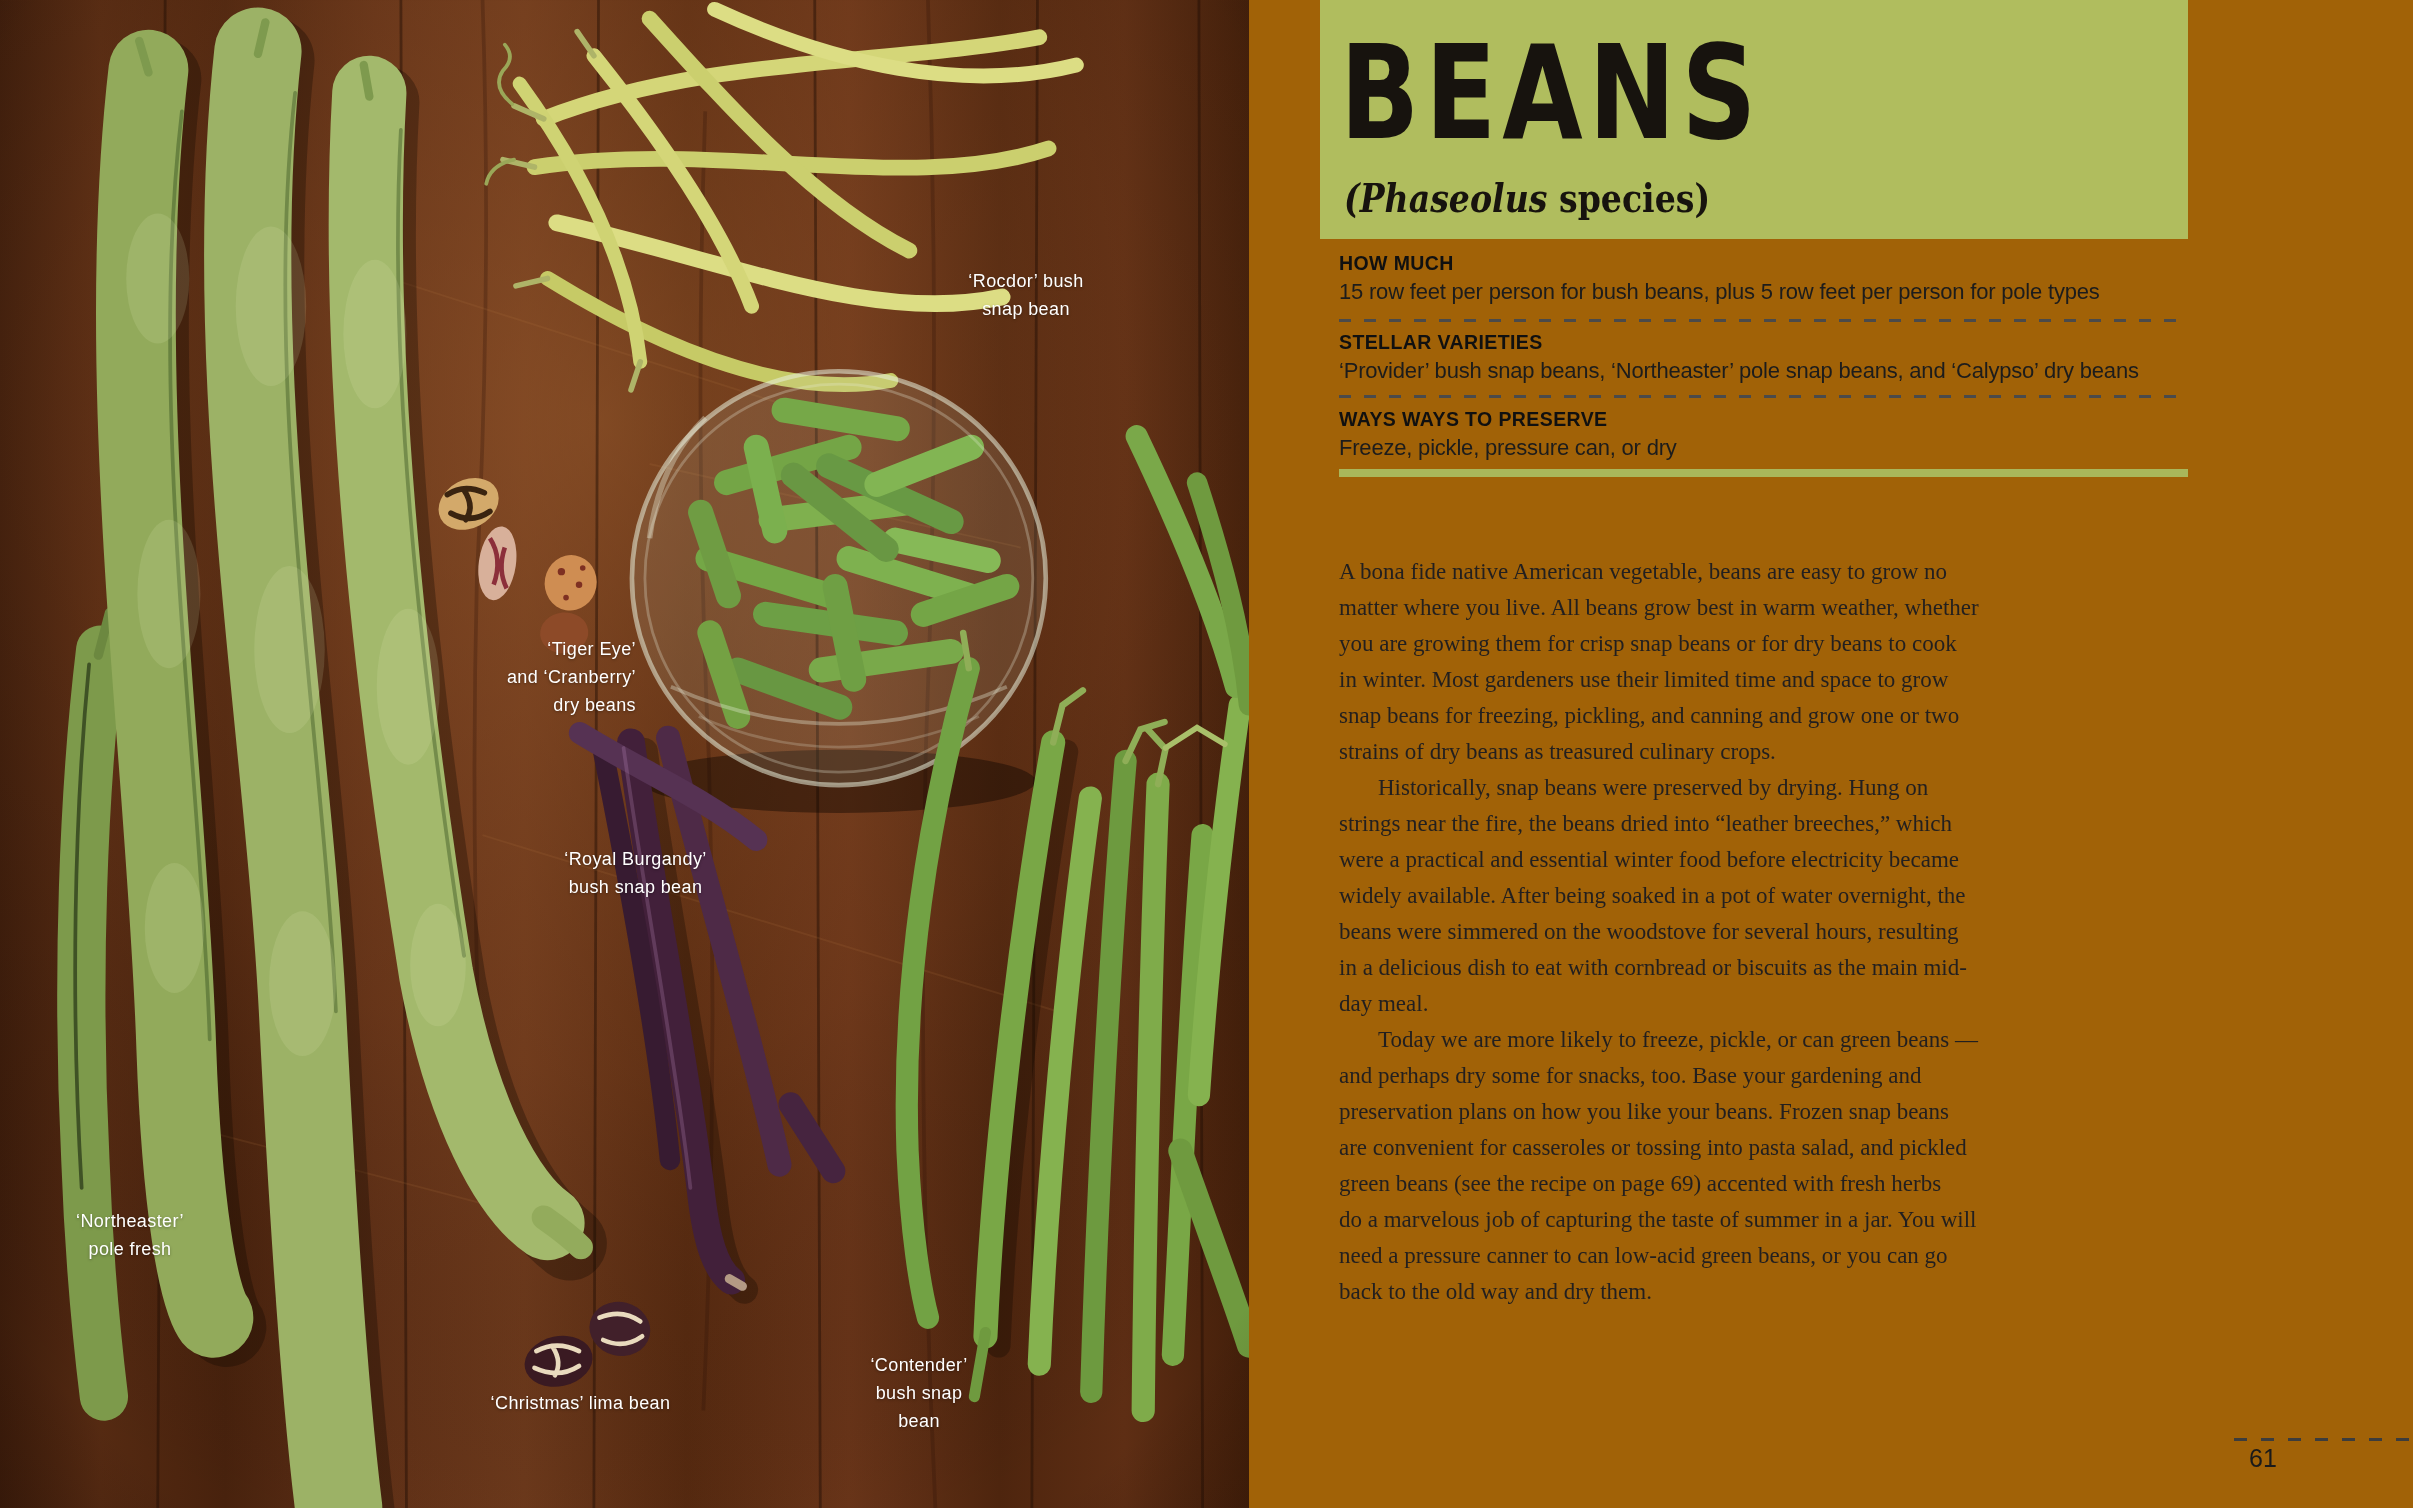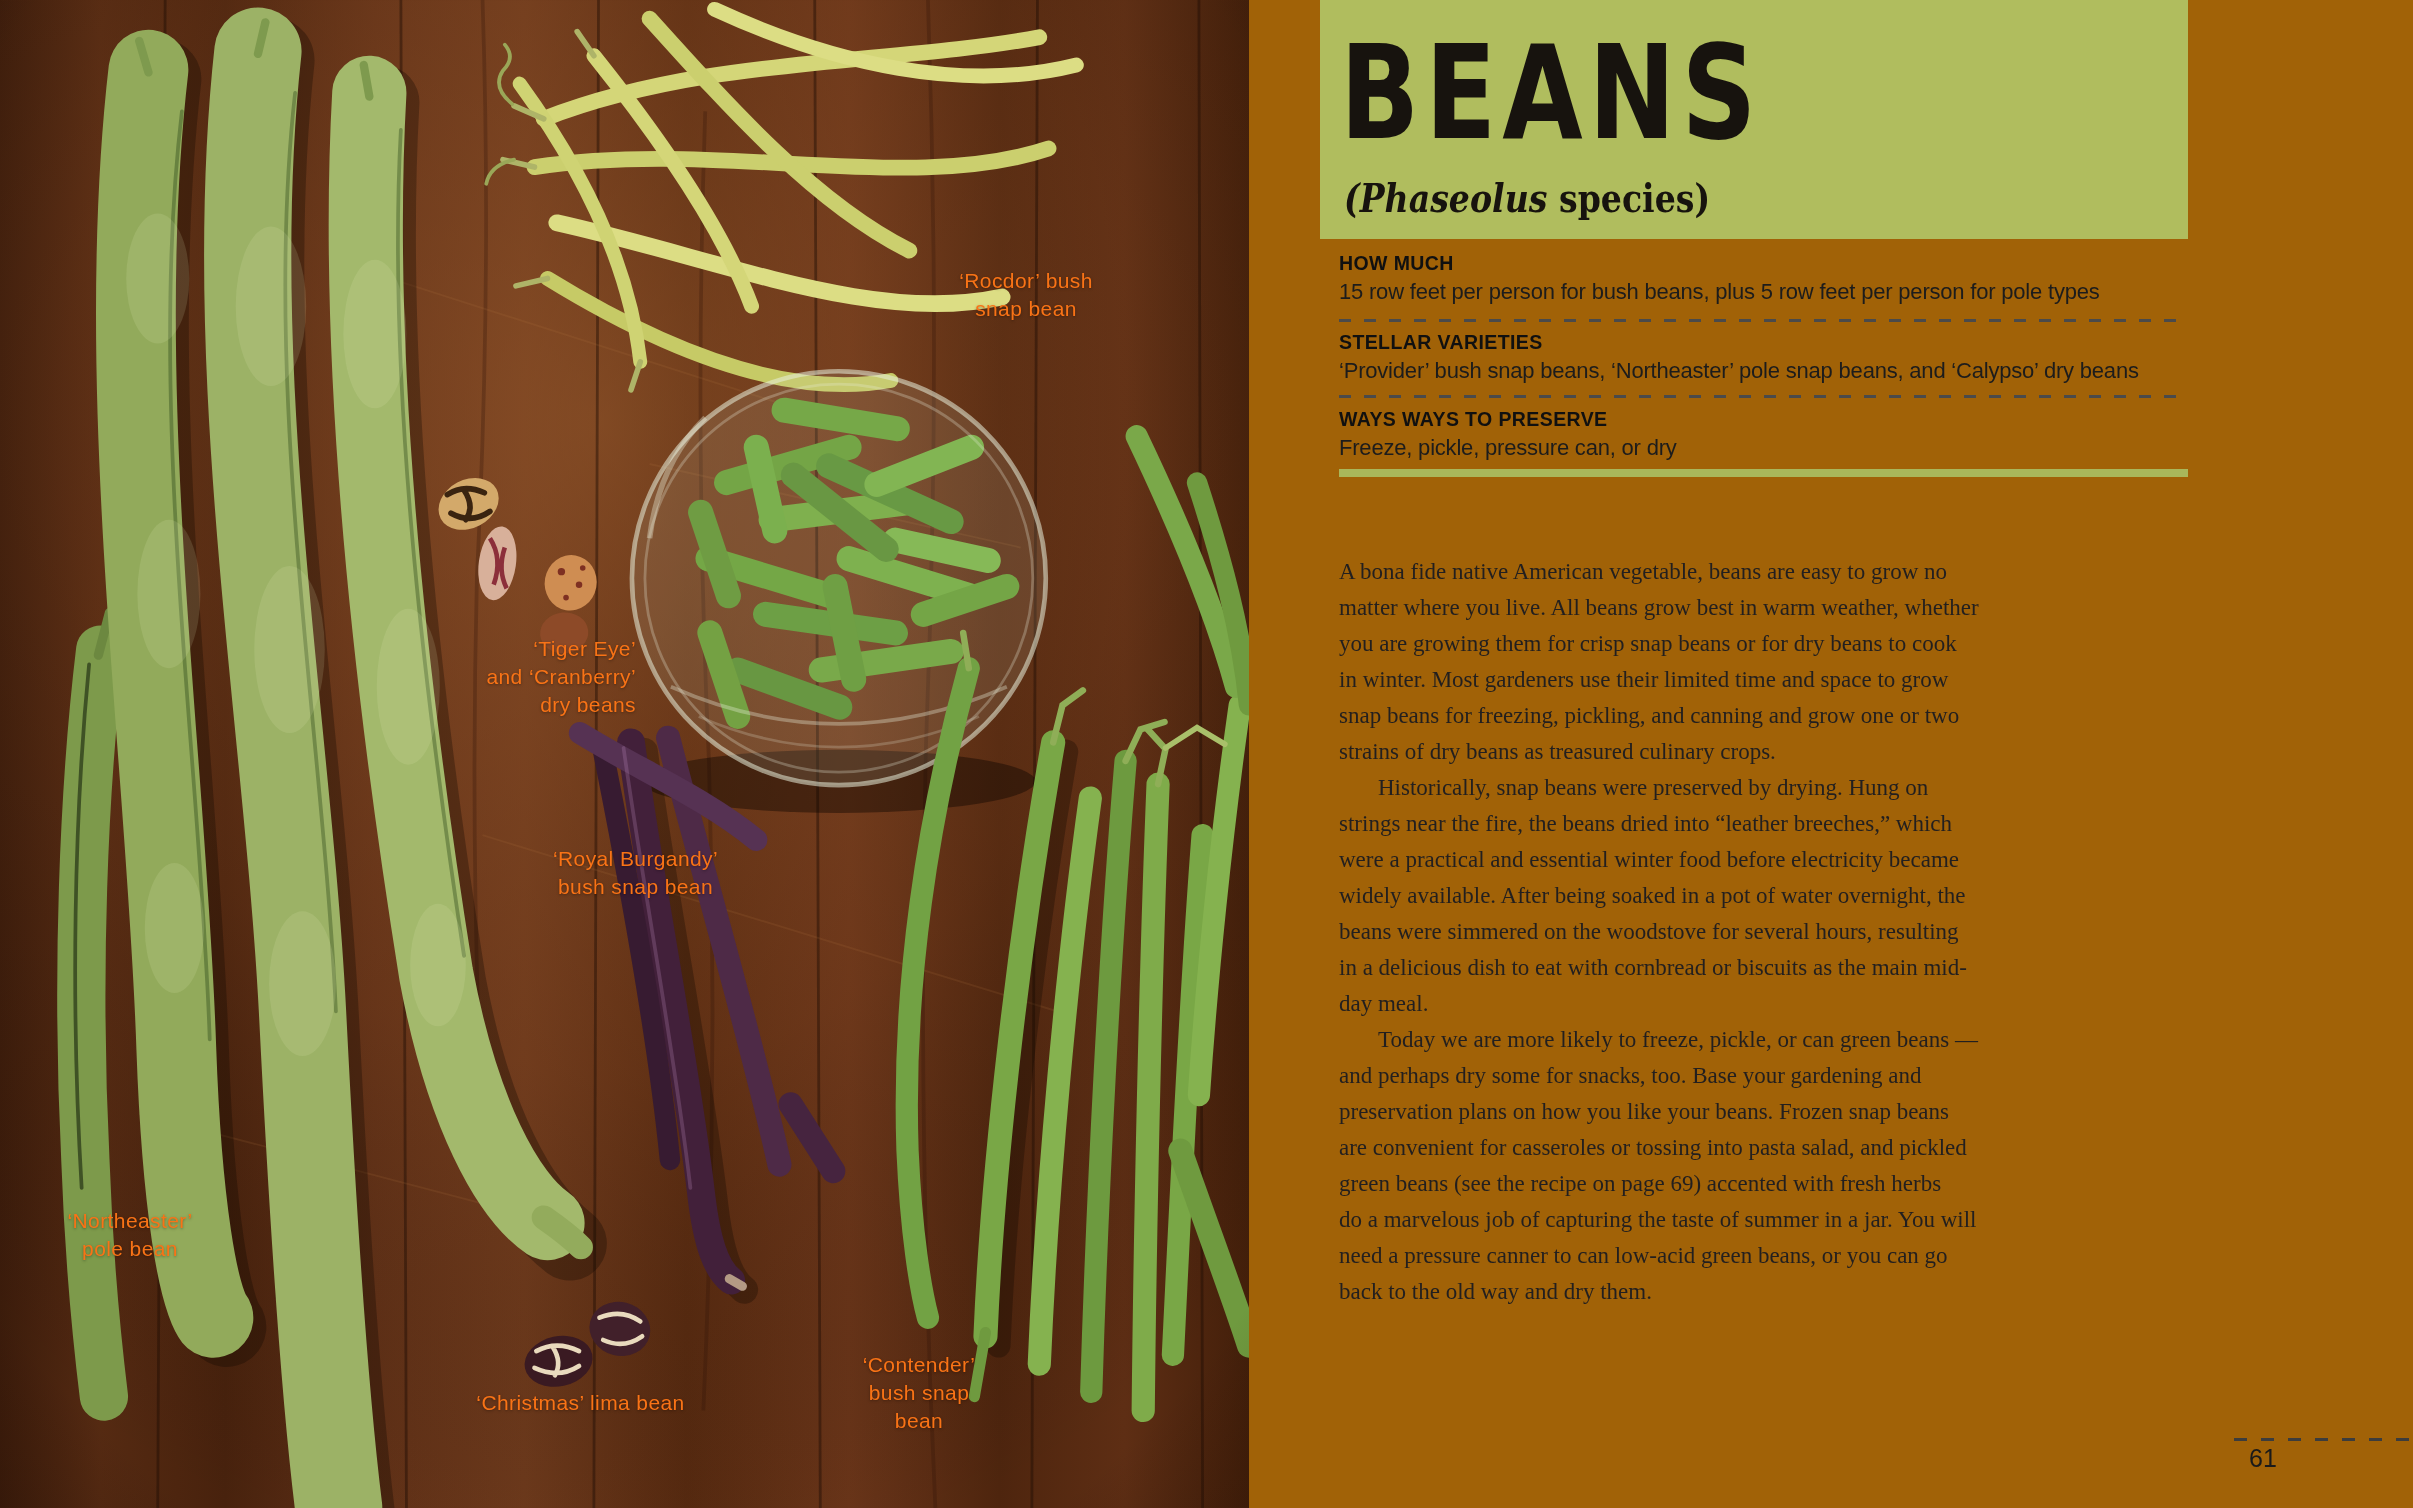--- a/index.html
+++ b/index.html
@@ -2,21 +2,21 @@
 <html style="font-size:15px"><head>
 <meta charset="utf-8">
 <style>
   html,body{margin:0;padding:0}
   body{width:2413px;height:1508px;position:relative;background:#ffffff;
        font-family:"Liberation Sans",sans-serif;overflow:hidden}
 
   
   .photo{position:absolute;left:0;top:0;width:1249px;height:1508px;background:#54290f}
   .photo svg{display:block;width:1249px;height:1508px}
-  .ph-label{position:absolute;color:#f97316;font-size:21px;line-height:28px;
+  .ph-label{position:absolute;color:#ffffff;font-size:18px;line-height:28px;
             letter-spacing:0.4px;text-align:center;text-shadow:0 0.9px 2.8px rgba(0,0,0,.35)}
   .ph-label.left{text-align:right}
 
   
   .right-page{position:absolute;left:1249px;top:0;width:1164px;height:1508px;background:#a16207}
   .green-block{position:absolute;left:71px;top:0;width:868px;height:239px;background:#b0bd5e}
   .chapter-title{position:absolute;left:20.4px;top:26px;font-family:"DejaVu Sans",sans-serif;
                  font-weight:bold;font-size:130px;line-height:135px;letter-spacing:7.4px;
                  color:#17130e;transform:scaleX(.80);transform-origin:left top;white-space:nowrap}
   .chapter-species{position:absolute;left:24px;top:176px;font-family:"DejaVu Serif",serif;
@@ -244,21 +244,21 @@
     <div>‘Tiger Eye’</div>
     <div>and ‘Cranberry’</div>
     <div>dry beans</div>
   </div>
   <div class="ph-label" style="left:538px;top:845px;width:195px">
     <div>‘Royal Burgandy’</div>
     <div>bush snap bean</div>
   </div>
   <div class="ph-label" style="left:35px;top:1207px;width:190px">
     <div>‘Northeaster’</div>
-    <div>pole bean</div>
+    <div>pole fresh</div>
   </div>
   <div class="ph-label" style="left:462px;top:1389px;width:237px">
     <div>‘Christmas’ lima bean</div>
   </div>
   <div class="ph-label" style="left:826px;top:1351px;width:186px">
     <div>‘Contender’</div>
     <div>bush snap</div>
     <div>bean</div>
   </div>
 </div>

